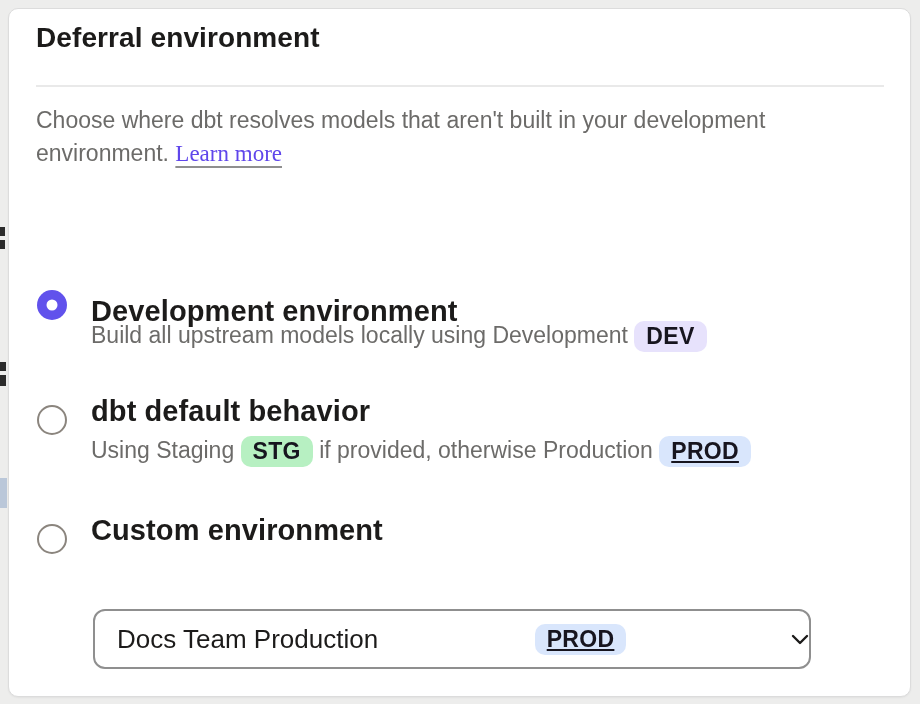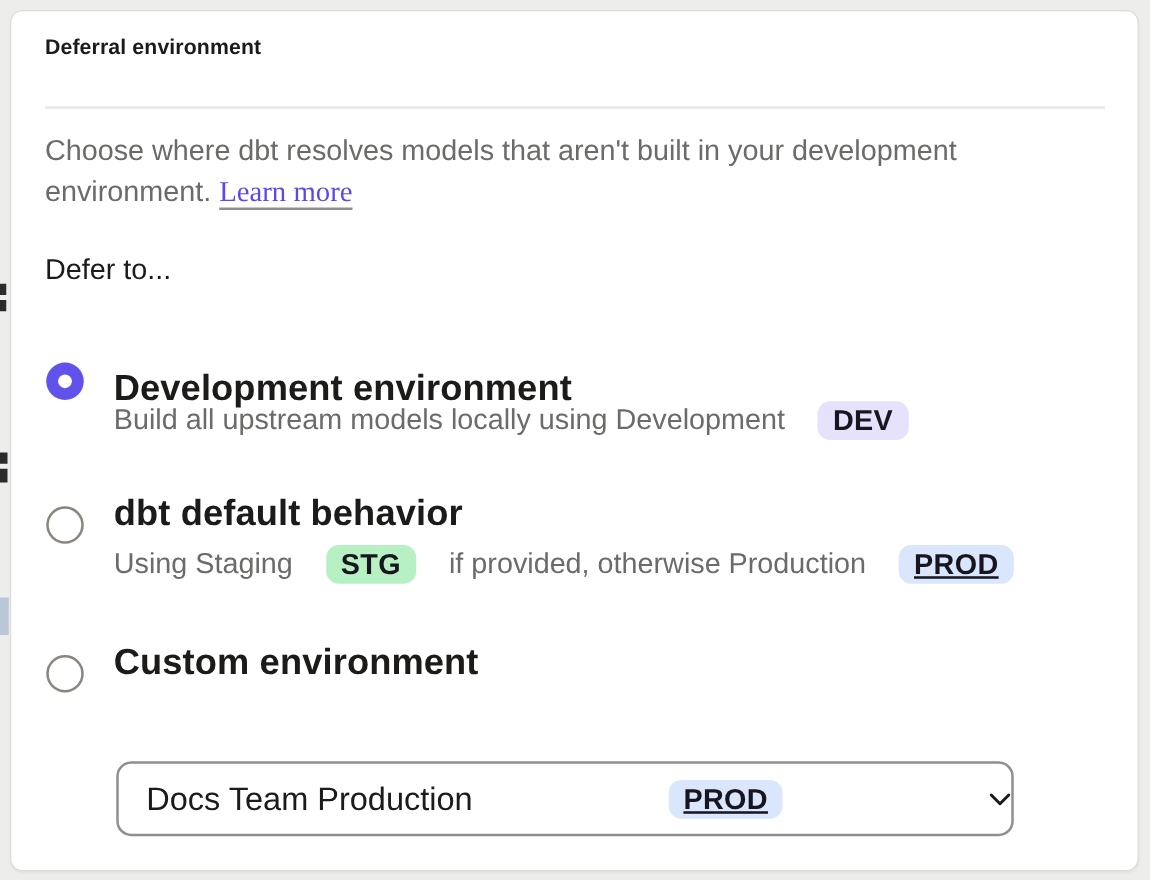--- a/index.html
+++ b/index.html
@@ -20,21 +20,21 @@
     left: 8px; top: 8px;
     width: 903px; height: 689px;
     background: #ffffff;
     border: 1px solid #dcdcdc;
     border-radius: 10px;
     box-shadow: 0 1px 2px rgba(0,0,0,0.05);
   }
 
   .card-title {
     position: absolute; left: 27px; top: 12px;
-    font-size: 17px; line-height: 34px; font-weight: 700;
+    font-size: 28px; line-height: 34px; font-weight: 700;
     color: #1c1b1a; letter-spacing: 0.1px;
   }
 
   .divider {
     position: absolute; left: 27px; right: 26px; top: 76px;
     height: 2px; background: #e9e9e9;
   }
 
   .description {
     position: absolute; left: 27px; top: 95px;
@@ -88,21 +88,21 @@
     color: #6c6b69;
     white-space: nowrap;
   }
 
   .badge {
     display: inline-block;
     font-size: 23px; line-height: 27px; font-weight: 600;
     color: #17151f;
     padding: 2px 12px;
     border-radius: 10px;
-    margin: 0 20px;
+    margin: 0 0;
     vertical-align: middle;
     letter-spacing: 0.3px;
   }
   .badge.dev  { background: #e7e2fc; }
   .badge.stg  { background: #b7f0c2; text-align: right; }
   .badge.prod { background: #d9e6fc; text-decoration: underline; }
 
   .env-select {
     position: absolute; left: 84px; top: 600px;
     width: 718px; height: 60px;
@@ -136,21 +136,20 @@
 
     <div class="card-title">Deferral environment</div>
 
     <div class="divider"></div>
 
     <div class="description">
       <span>Choose where dbt resolves models that aren't built in your development</span><br>
       <span>environment. </span><a class="learn-more">Learn more</a>
     </div>
 
-    <div class="defer-label">Defer to...</div>
 
     <div class="radio selected" style="top:281px;"></div>
     <div class="opt-label" style="top:284px;">Development environment</div>
     <div class="opt-sub" style="top:310px;">
       <span>Build all upstream models locally using Development</span>
       <span class="badge dev">DEV</span>
     </div>
 
     <div class="radio" style="top:396px;"></div>
     <div class="opt-label" style="top:384px;">dbt default behavior</div>

